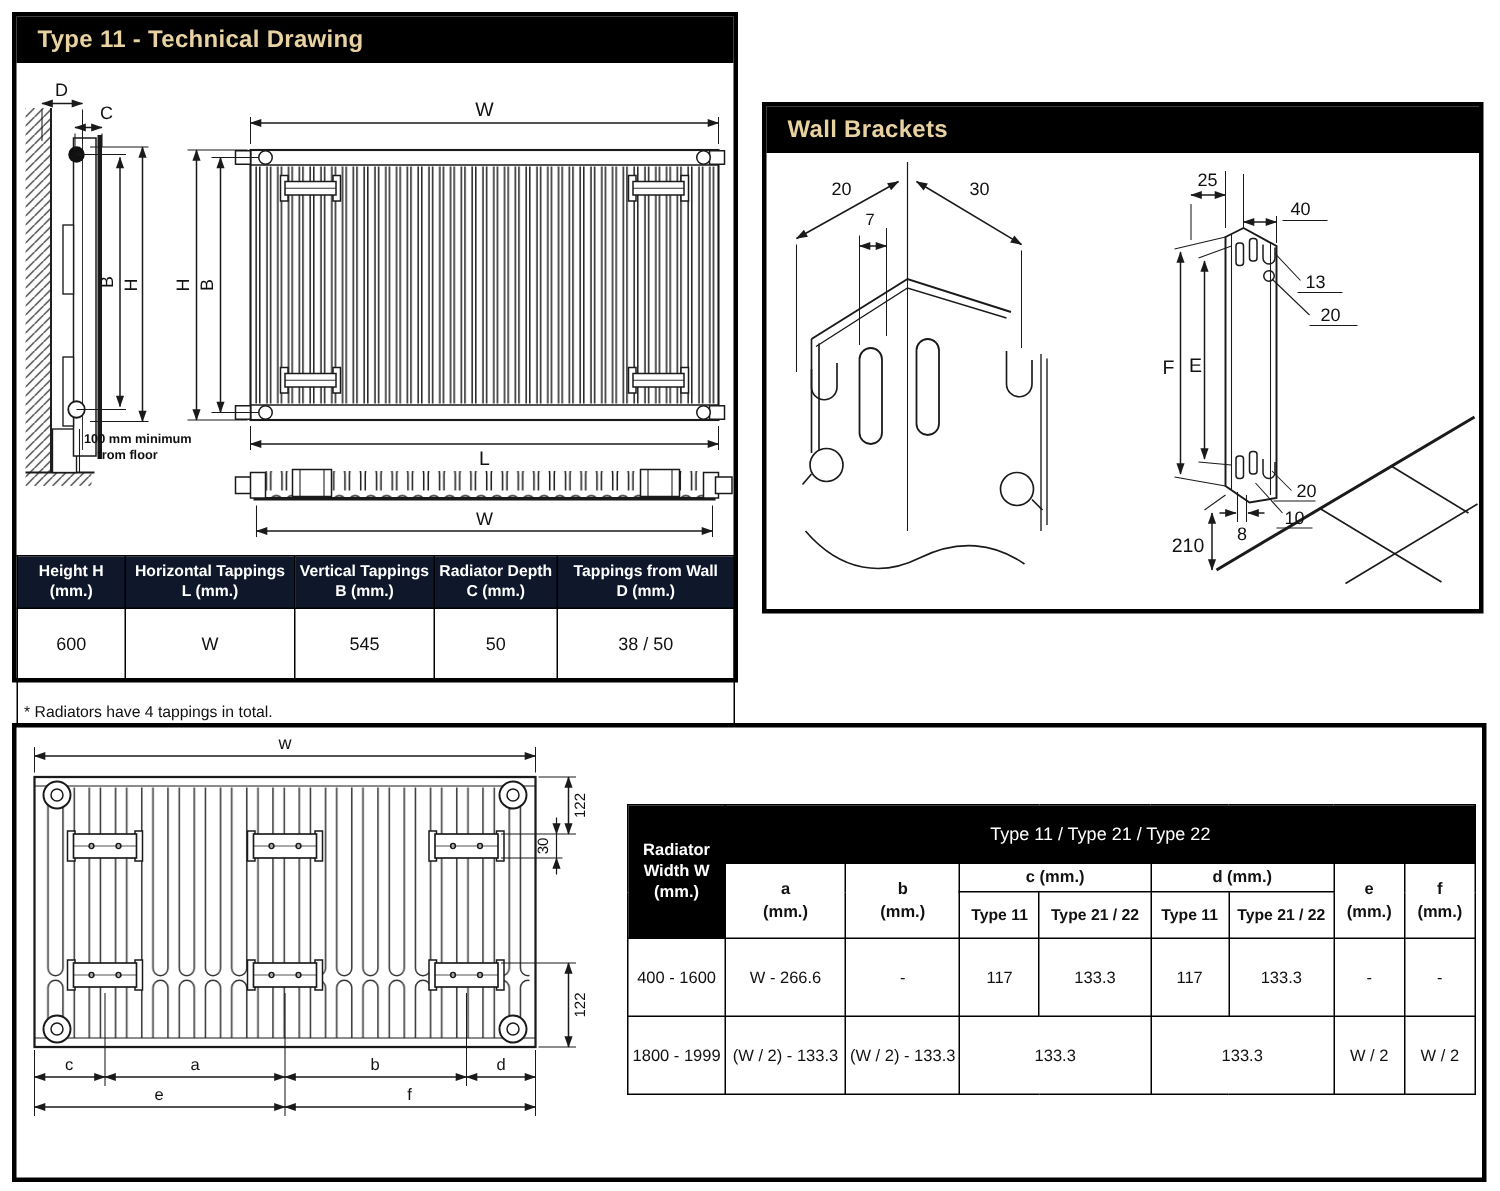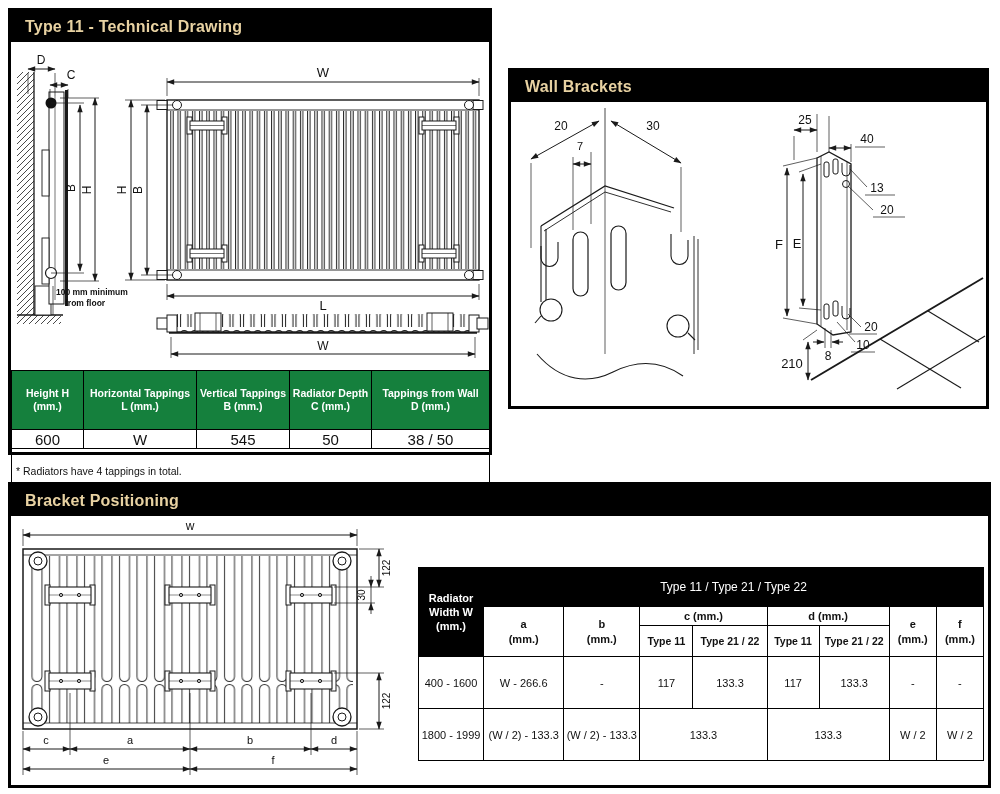--- a/index.html
+++ b/index.html
@@ -9,23 +9,23 @@
   .panel-header{background:#000;height:31px;display:flex;align-items:center;padding-left:14px;}
   .panel-title{color:#e8d2a2;font-weight:bold;font-size:16px;letter-spacing:.2px;}
   svg{display:block;}
   svg text{font-family:"Liberation Sans",sans-serif;fill:#111;}
   .lbl{font-size:12px;text-anchor:middle;}
   .lbl-sm{font-size:10px;text-anchor:middle;}
   .lbl-note{font-size:8.5px;font-weight:bold;}
   
   table{border-collapse:collapse;table-layout:fixed;}
   #spec-table{width:478px;margin:0;}
-  #spec-table th{background:#15803d;color:#fff;font-size:10.5px;font-weight:bold;
-                 border:1.5px solid #000;padding:14px 1px;line-height:1.25;white-space:pre-line;height:30px;}
-  #spec-table td{border:1.5px solid #000;font-size:15px;text-align:center;padding:0 1px;height:18px;}
+  #spec-table th{background:#0f172a;color:#fff;font-size:10.5px;font-weight:bold;
+                 border:1.5px solid #000;padding:2px 1px;line-height:1.25;white-space:pre-line;height:30px;}
+  #spec-table td{border:1.5px solid #000;font-size:12px;text-align:center;padding:14px 1px;height:18px;}
   #spec-table .footnote-cell{text-align:left;font-size:10.5px;padding:14px 4px;height:15px;}
   
   #pos-table{position:absolute;left:407px;top:51px;width:566px;}
   #pos-table th,#pos-table td{border:1.5px solid #000;text-align:center;vertical-align:middle;}
   #pos-table .blackcell{background:#000;color:#fff;font-weight:bold;font-size:11px;
                         white-space:pre-line;line-height:1.3;}
   #pos-table .grouphead{background:#000;color:#fff;font-weight:normal;font-size:12px;height:36px;}
   #pos-table .subhead{background:#fff;color:#111;font-weight:bold;font-size:11px;
                       white-space:pre-line;line-height:1.3;padding:2px 0;}
   #pos-table .typehead{background:#fff;color:#111;font-weight:bold;font-size:10.5px;height:28px;padding:1px 0;}
@@ -281,23 +281,20 @@
       <text class="lbl" x="268" y="147" style="font-size:13px">F</text>
       <text class="lbl" x="286" y="146" style="font-size:13px">E</text>
       <text class="lbl" x="360" y="229">20</text>
       <text class="lbl" x="352" y="247">10</text>
       <text class="lbl" x="317" y="258">8</text>
       <text class="lbl" x="281" y="266" style="font-size:13px">210</text>
     </svg>
   </div>
 
   <div class="panel" style="left:8px;top:482px;width:983px;height:306px;">
-    <div class="panel-header">
-      <span class="panel-title">Bracket Positioning</span>
-    </div>
 
     <div class="body-rel">
       <svg width="400" height="270" viewBox="0 0 400 270" style="position:absolute;left:0;top:0;">
         <defs>
           <marker id="ar3" viewBox="0 0 10 10" refX="9" refY="5" markerWidth="9" markerHeight="8" orient="auto-start-reverse" markerUnits="userSpaceOnUse">
             <path d="M0,1.6 L9.6,5 L0,8.4 z" fill="#1a1a1a"></path>
           </marker>
           <pattern id="fins3" width="17.5" height="167" patternUnits="userSpaceOnUse">
             <rect x="3.5" y="1.5" width="10" height="164" rx="5" fill="#fff" stroke="#333" stroke-width="1"></rect>
           </pattern>

